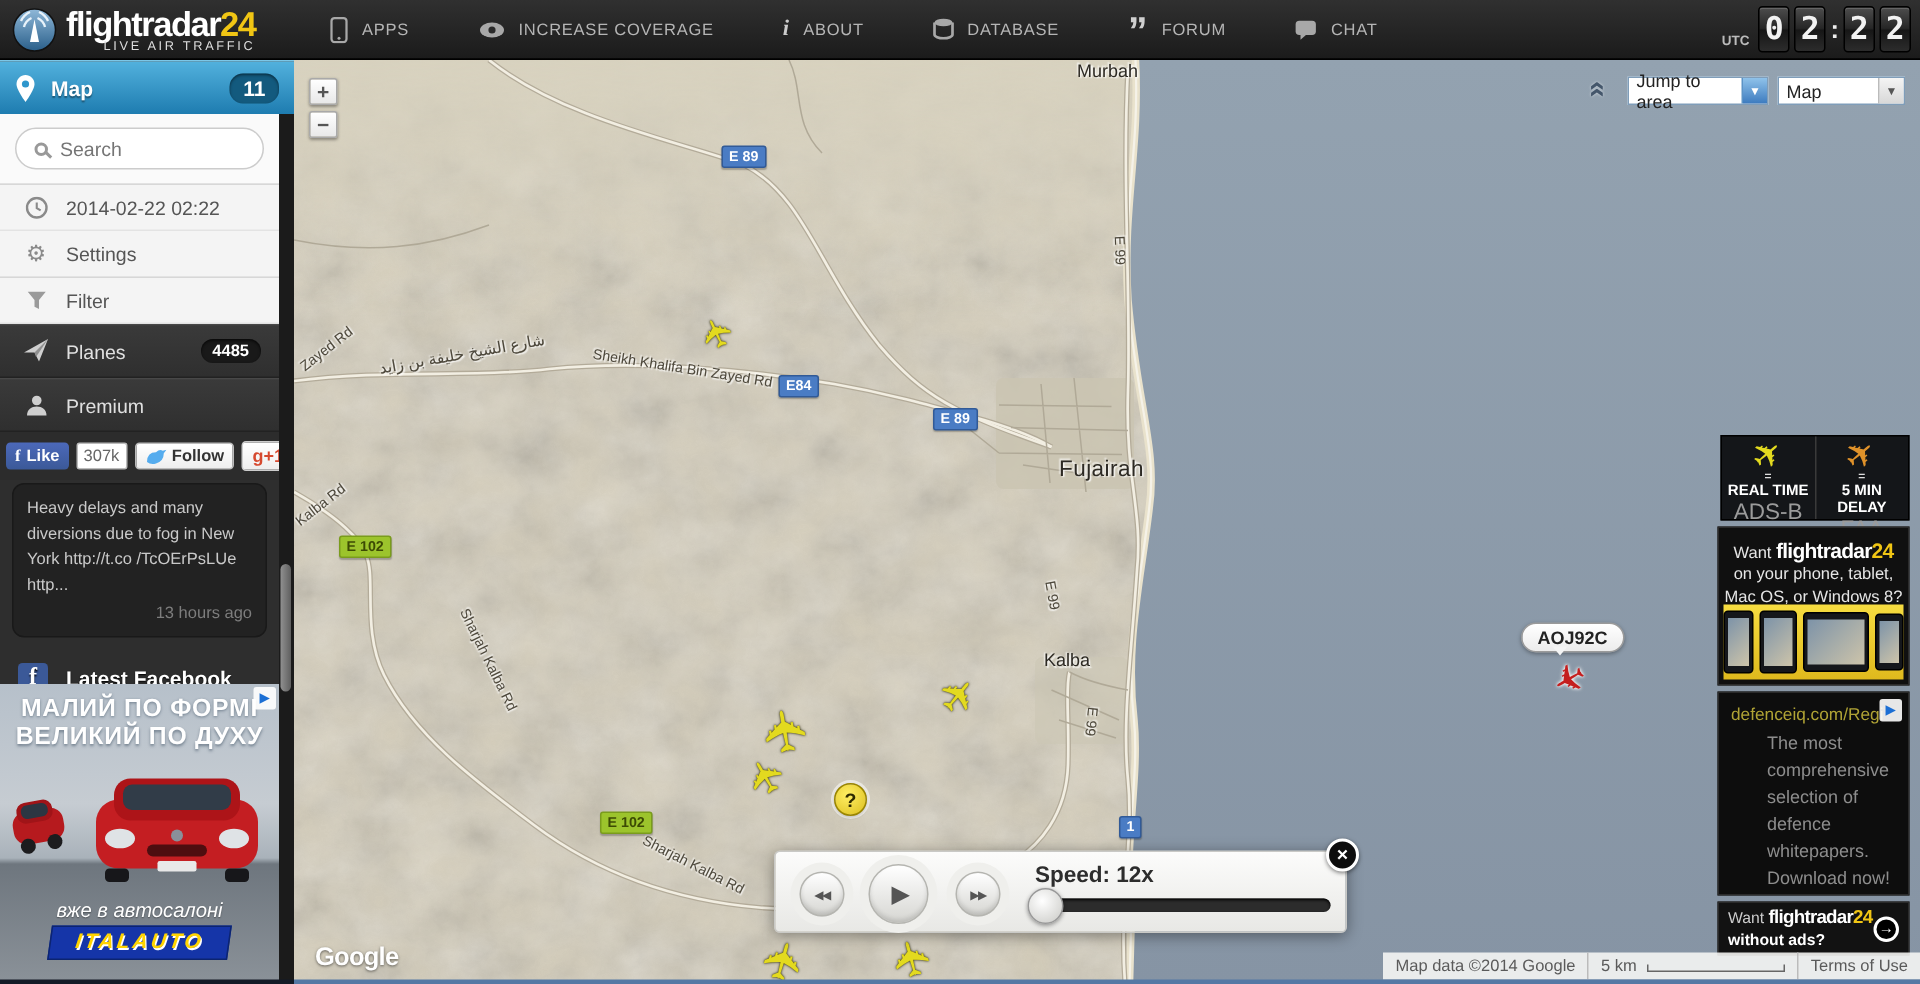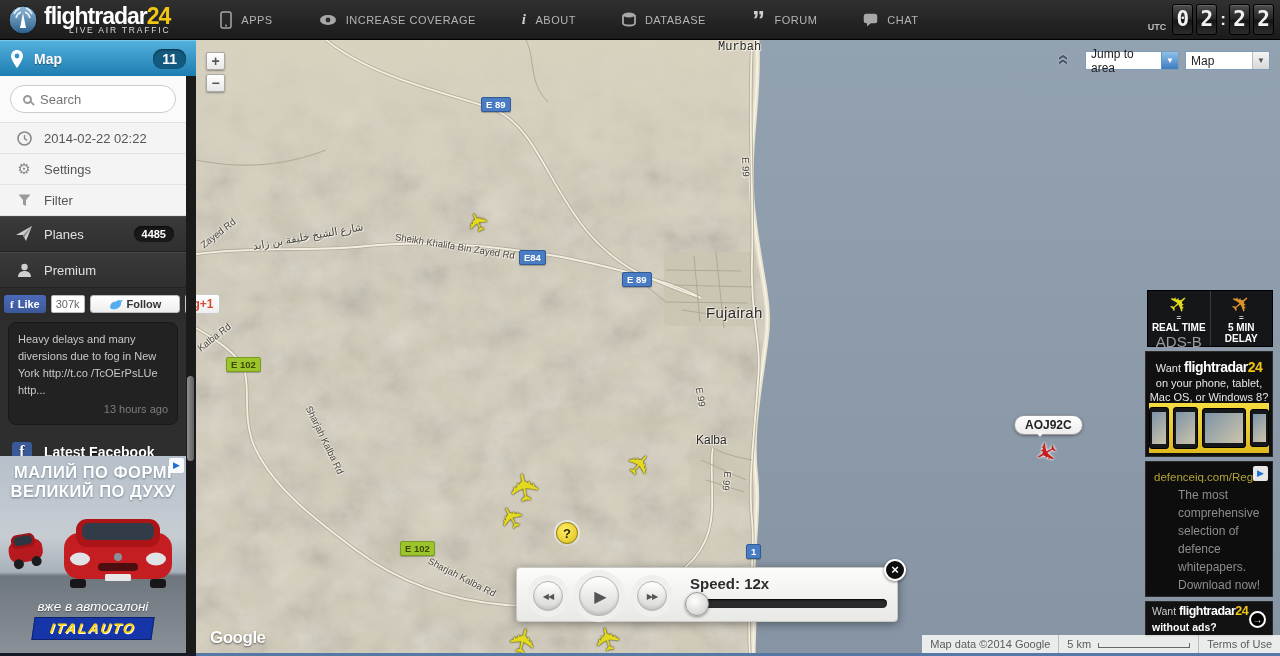--- a/index.html
+++ b/index.html
@@ -53,21 +53,21 @@
   .sb-dark-row .label { flex:1; }
   .dark-badge { background:#191919; color:#fff; font-size:11px; font-weight:bold; border-radius:9px;
     padding:2px 8px; box-shadow:inset 0 1px 2px rgba(0,0,0,.7); }
   .social-row { display:flex; align-items:center; gap:5px; padding:6px 4px; background:#2c2c2c; width:186px; }
   .btn-like { background:linear-gradient(#4c69ba,#3b5998); color:#fff; font-weight:bold; font-size:11px;
     border-radius:3px; padding:3px 6px; display:flex; gap:4px; align-items:center; cursor:pointer; }
   .like-f { font-family:"Liberation Serif",serif; font-weight:bold; }
   .like-count { background:#fff; border:1px solid #bbb; border-radius:2px; color:#666;
     font-size:11px; padding:2px 4px; cursor:default; }
   .btn-follow { background:linear-gradient(#fff,#eee); border:1px solid #bbb; border-radius:3px;
-    color:#333; font-weight:bold; font-size:11px; padding:2px 18px; display:flex; gap:4px; align-items:center; cursor:pointer; }
+    color:#333; font-weight:bold; font-size:11px; padding:2px 6px; display:flex; gap:4px; align-items:center; cursor:pointer; }
   .btn-gplus { background:linear-gradient(#fff,#eee); border:1px solid #ccc; border-radius:3px;
     color:#d6492f; font-weight:bold; font-size:12px; padding:2px 6px; cursor:pointer; }
   .feed-head { display:flex; align-items:center; gap:12px; padding:9px 12px 7px 12px; background:#2e2e2e;
     color:#fff; font-weight:bold; font-size:14px; text-shadow:0 1px 1px #000; width:186px; }
   .fb-sq { width:20px; height:20px; background:#3b5998; border-radius:3px; color:#fff;
     font-family:"Liberation Serif",serif; font-weight:bold; font-size:16px; text-align:center; line-height:20px; }
   .tweet-box { margin:2px 8px 8px 8px; width:170px; background:#222; border:1px solid #191919; border-radius:8px;
     padding:8px 9px 6px 9px; color:#c9c9c9; font-size:11px; line-height:1.55; }
   .tweet-time { text-align:right; color:#7d7d7d; font-size:11px; margin-top:2px; }
 
@@ -439,21 +439,21 @@
       <path d="M517,408 C530,415 545,418 556,420 M505,420 L550,440 M510,440 L548,452"></path>
       <path d="M330,0 C340,20 332,42 352,62 M0,120 C50,130 90,125 130,110"></path>
     </g>
   </svg>
 
   <div class="zoom-ctl">
     <div class="zoom-btn">+</div>
     <div class="zoom-btn">−</div>
   </div>
 
-  <div class="maplabel city" style="left:522px;top:0px;font-family:Liberation Mono, monospace;">Murbah</div>
+  <div class="maplabel city" style="left:522px;top:0px;">Murbah</div>
   <div class="maplabel city city-lg" style="left:510px;top:264px;">Fujairah</div>
   <div class="maplabel city" style="left:500px;top:393px;">Kalba</div>
 
   <div class="maplabel roadlbl" style="left:22px;top:193px;transform:translate(-50%,-50%) rotate(-38deg);">Zayed Rd</div>
   <div class="maplabel roadlbl" style="left:112px;top:196px;transform:translate(-50%,-50%) rotate(-10deg);font-size:10.5px;">شارع الشيخ خليفة بن زايد</div>
   <div class="maplabel roadlbl" style="left:259px;top:206px;transform:translate(-50%,-50%) rotate(9deg);">Sheikh Khalifa Bin Zayed Rd</div>
   <div class="maplabel roadlbl" style="left:18px;top:297px;transform:translate(-50%,-50%) rotate(-38deg);">Kalba Rd</div>
   <div class="maplabel roadlbl" style="left:129px;top:400px;transform:translate(-50%,-50%) rotate(64deg);">Sharjah Kalba Rd</div>
   <div class="maplabel roadlbl" style="left:266px;top:537px;transform:translate(-50%,-50%) rotate(27deg);">Sharjah Kalba Rd</div>
   <div class="maplabel roadlbl" style="left:550px;top:127px;transform:translate(-50%,-50%) rotate(88deg);">E 99</div>

